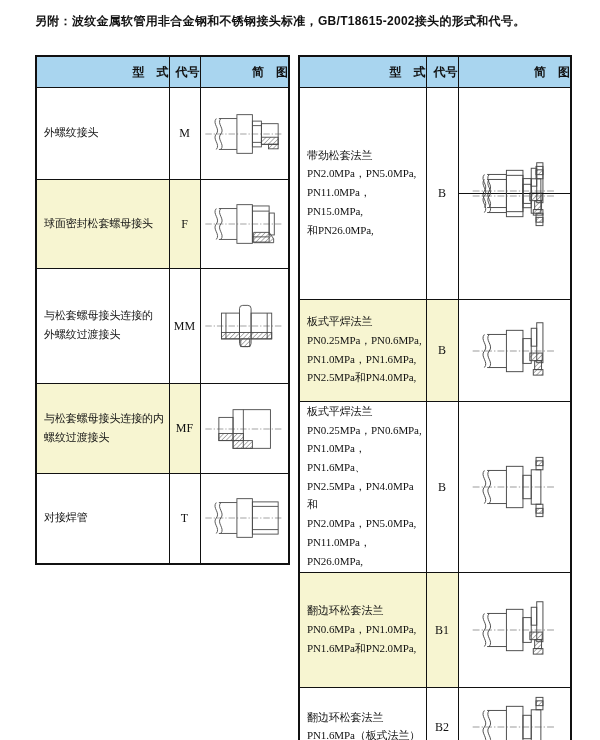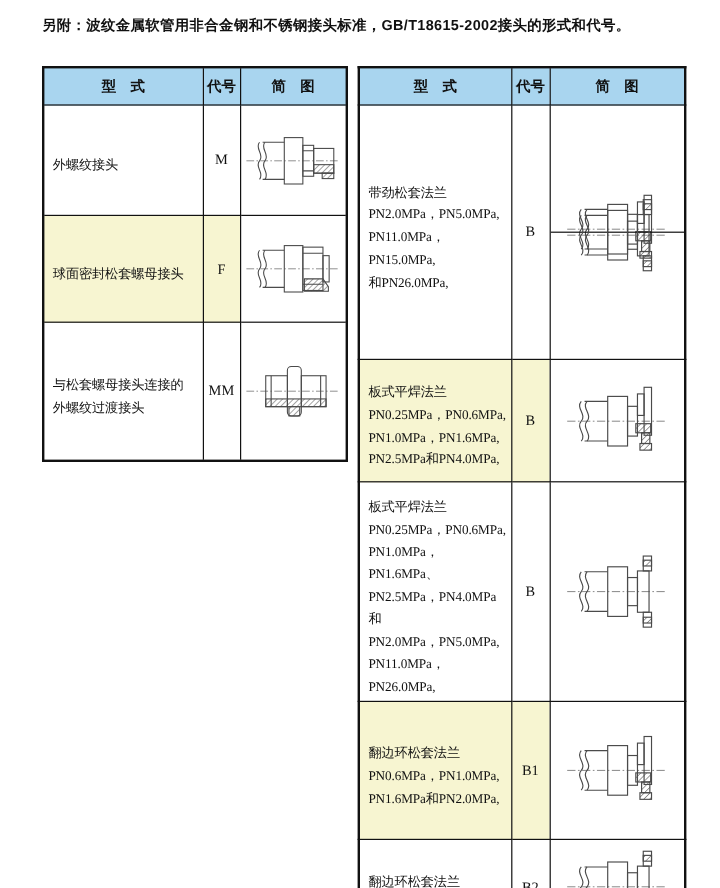--- a/index.html
+++ b/index.html
@@ -23,23 +23,23 @@
   .tables{display:flex;gap:8px;margin-left:35px;align-items:flex-start;}
   table.t{
     border-collapse:collapse;table-layout:fixed;
     border:2px solid var(--border);
   }
   table.t-left{width:253px;}
   table.t-right{width:272px;}
   .t th,.t td{border:1px solid var(--border);padding:0;vertical-align:middle;}
   .t th{
     background:var(--header_bg);height:30px;
-    font-weight:600;font-size:12px;text-align:center;
-  }
-  td.type{padding:12px 3px 2px 7px;}
+    font-weight:600;font-size:12px;text-align:right;
+  }
+  td.type{padding:0 3px 2px 7px;}
   .type-text{
     display:block;white-space:pre-line;
     font-size:11px;line-height:1.7;letter-spacing:-0.1px;
   }
   td.code{text-align:center;font-size:12px;}
   tr.hl td.type, tr.hl td.code{background:var(--highlight_bg);margin-top:28px;}
   td.diag{padding:0;}
   .dwrap{display:flex;flex-direction:column;width:100%;height:100%;}
   .half{flex:1 1 0;min-height:0;display:flex;align-items:center;justify-content:center;padding:2px 0;}
   .half + .half{border-top:1px solid var(--border);}
@@ -187,20 +187,51 @@
       <td class="diag">
             <div class="dwrap">
               <div class="half">
         <svg class="dg" viewBox="0 0 130 90">
                   <use href="#v-mm"></use>
                 </svg>
       </div>
             </div>
           </td>
     </tr>
+    <tr class="hl" style="height:90px">
+      <td class="type">
+            <span class="type-text">与松套螺母接头连接的内
+螺纹过渡接头</span>
+          </td>
+      <td class="code">MF</td>
+      <td class="diag">
+            <div class="dwrap">
+              <div class="half">
+        <svg class="dg" viewBox="0 0 130 90">
+                  <use href="#v-mf"></use>
+                </svg>
+      </div>
+            </div>
+          </td>
+    </tr>
+    <tr style="height:90px">
+      <td class="type">
+            <span class="type-text">对接焊管</span>
+          </td>
+      <td class="code">T</td>
+      <td class="diag">
+            <div class="dwrap">
+              <div class="half">
+        <svg class="dg" viewBox="0 0 130 90">
+                  <use href="#v-t"></use>
+                </svg>
+      </div>
+            </div>
+          </td>
+    </tr>
   </tbody>
     </table>
 
   <table class="t t-right">
     <colgroup>
         <col style="width:127px">
         <col style="width:32px">
         <col style="width:113px">
       </colgroup>
     <tbody>

